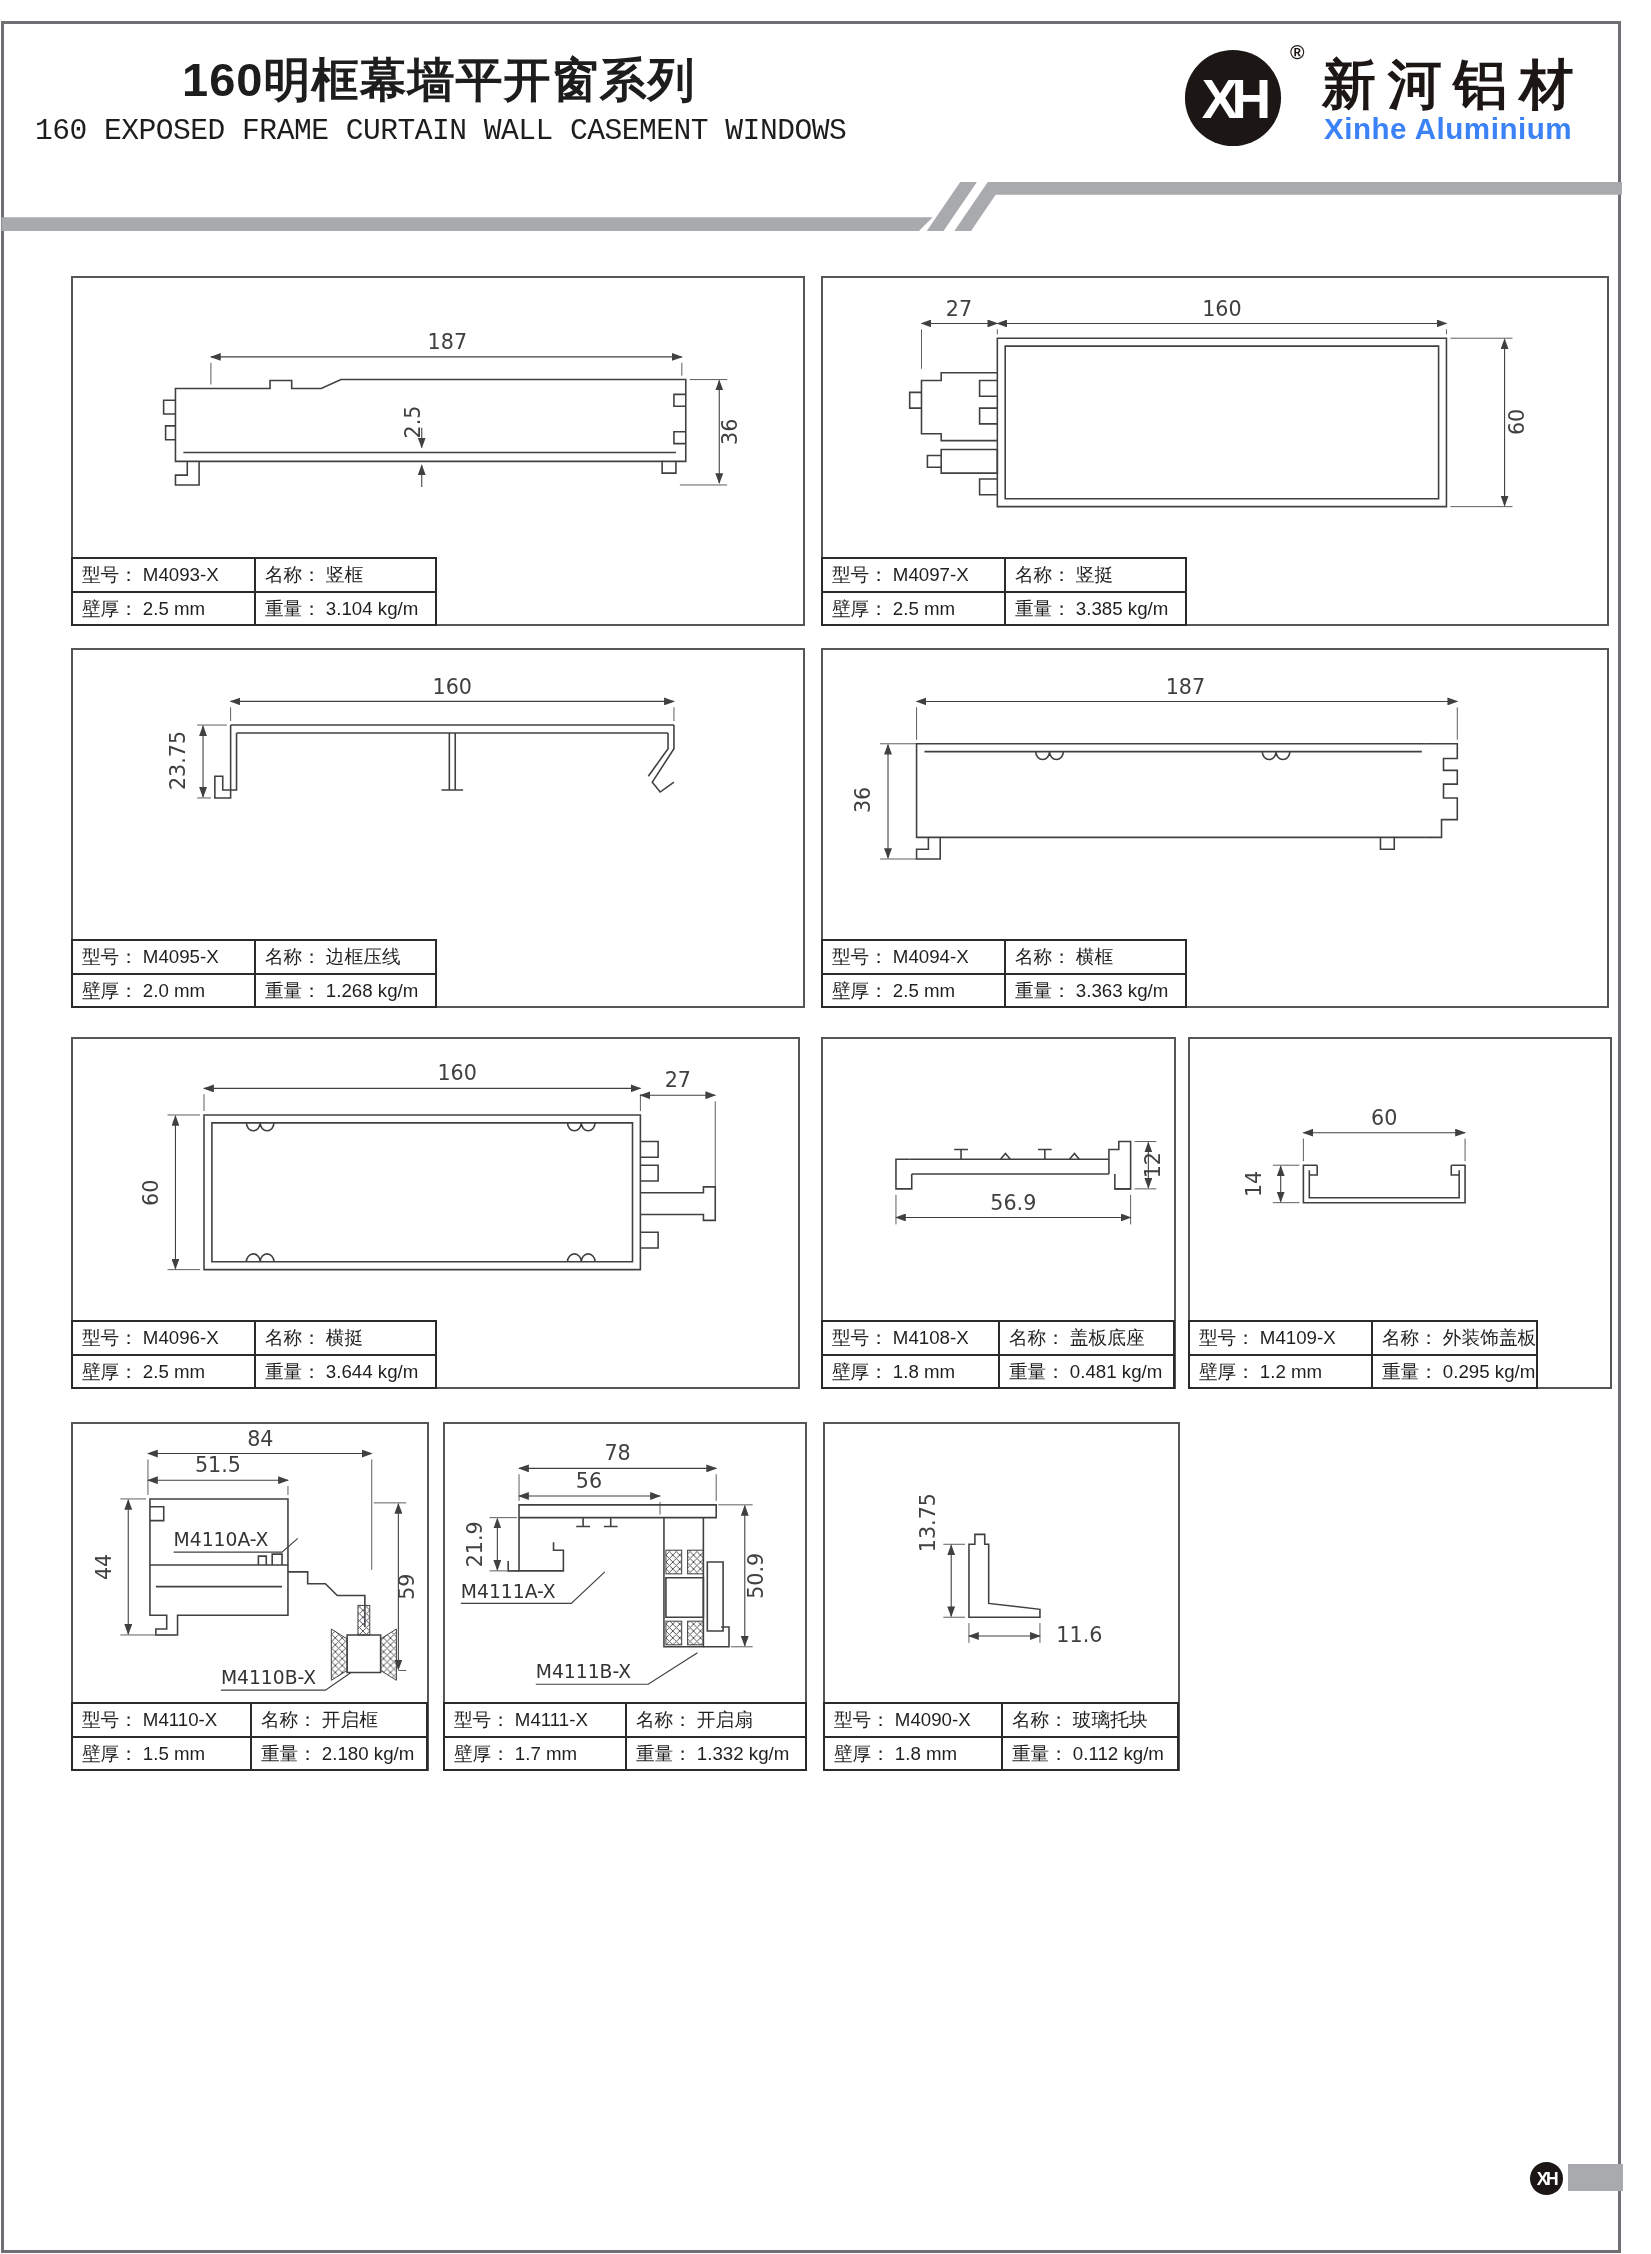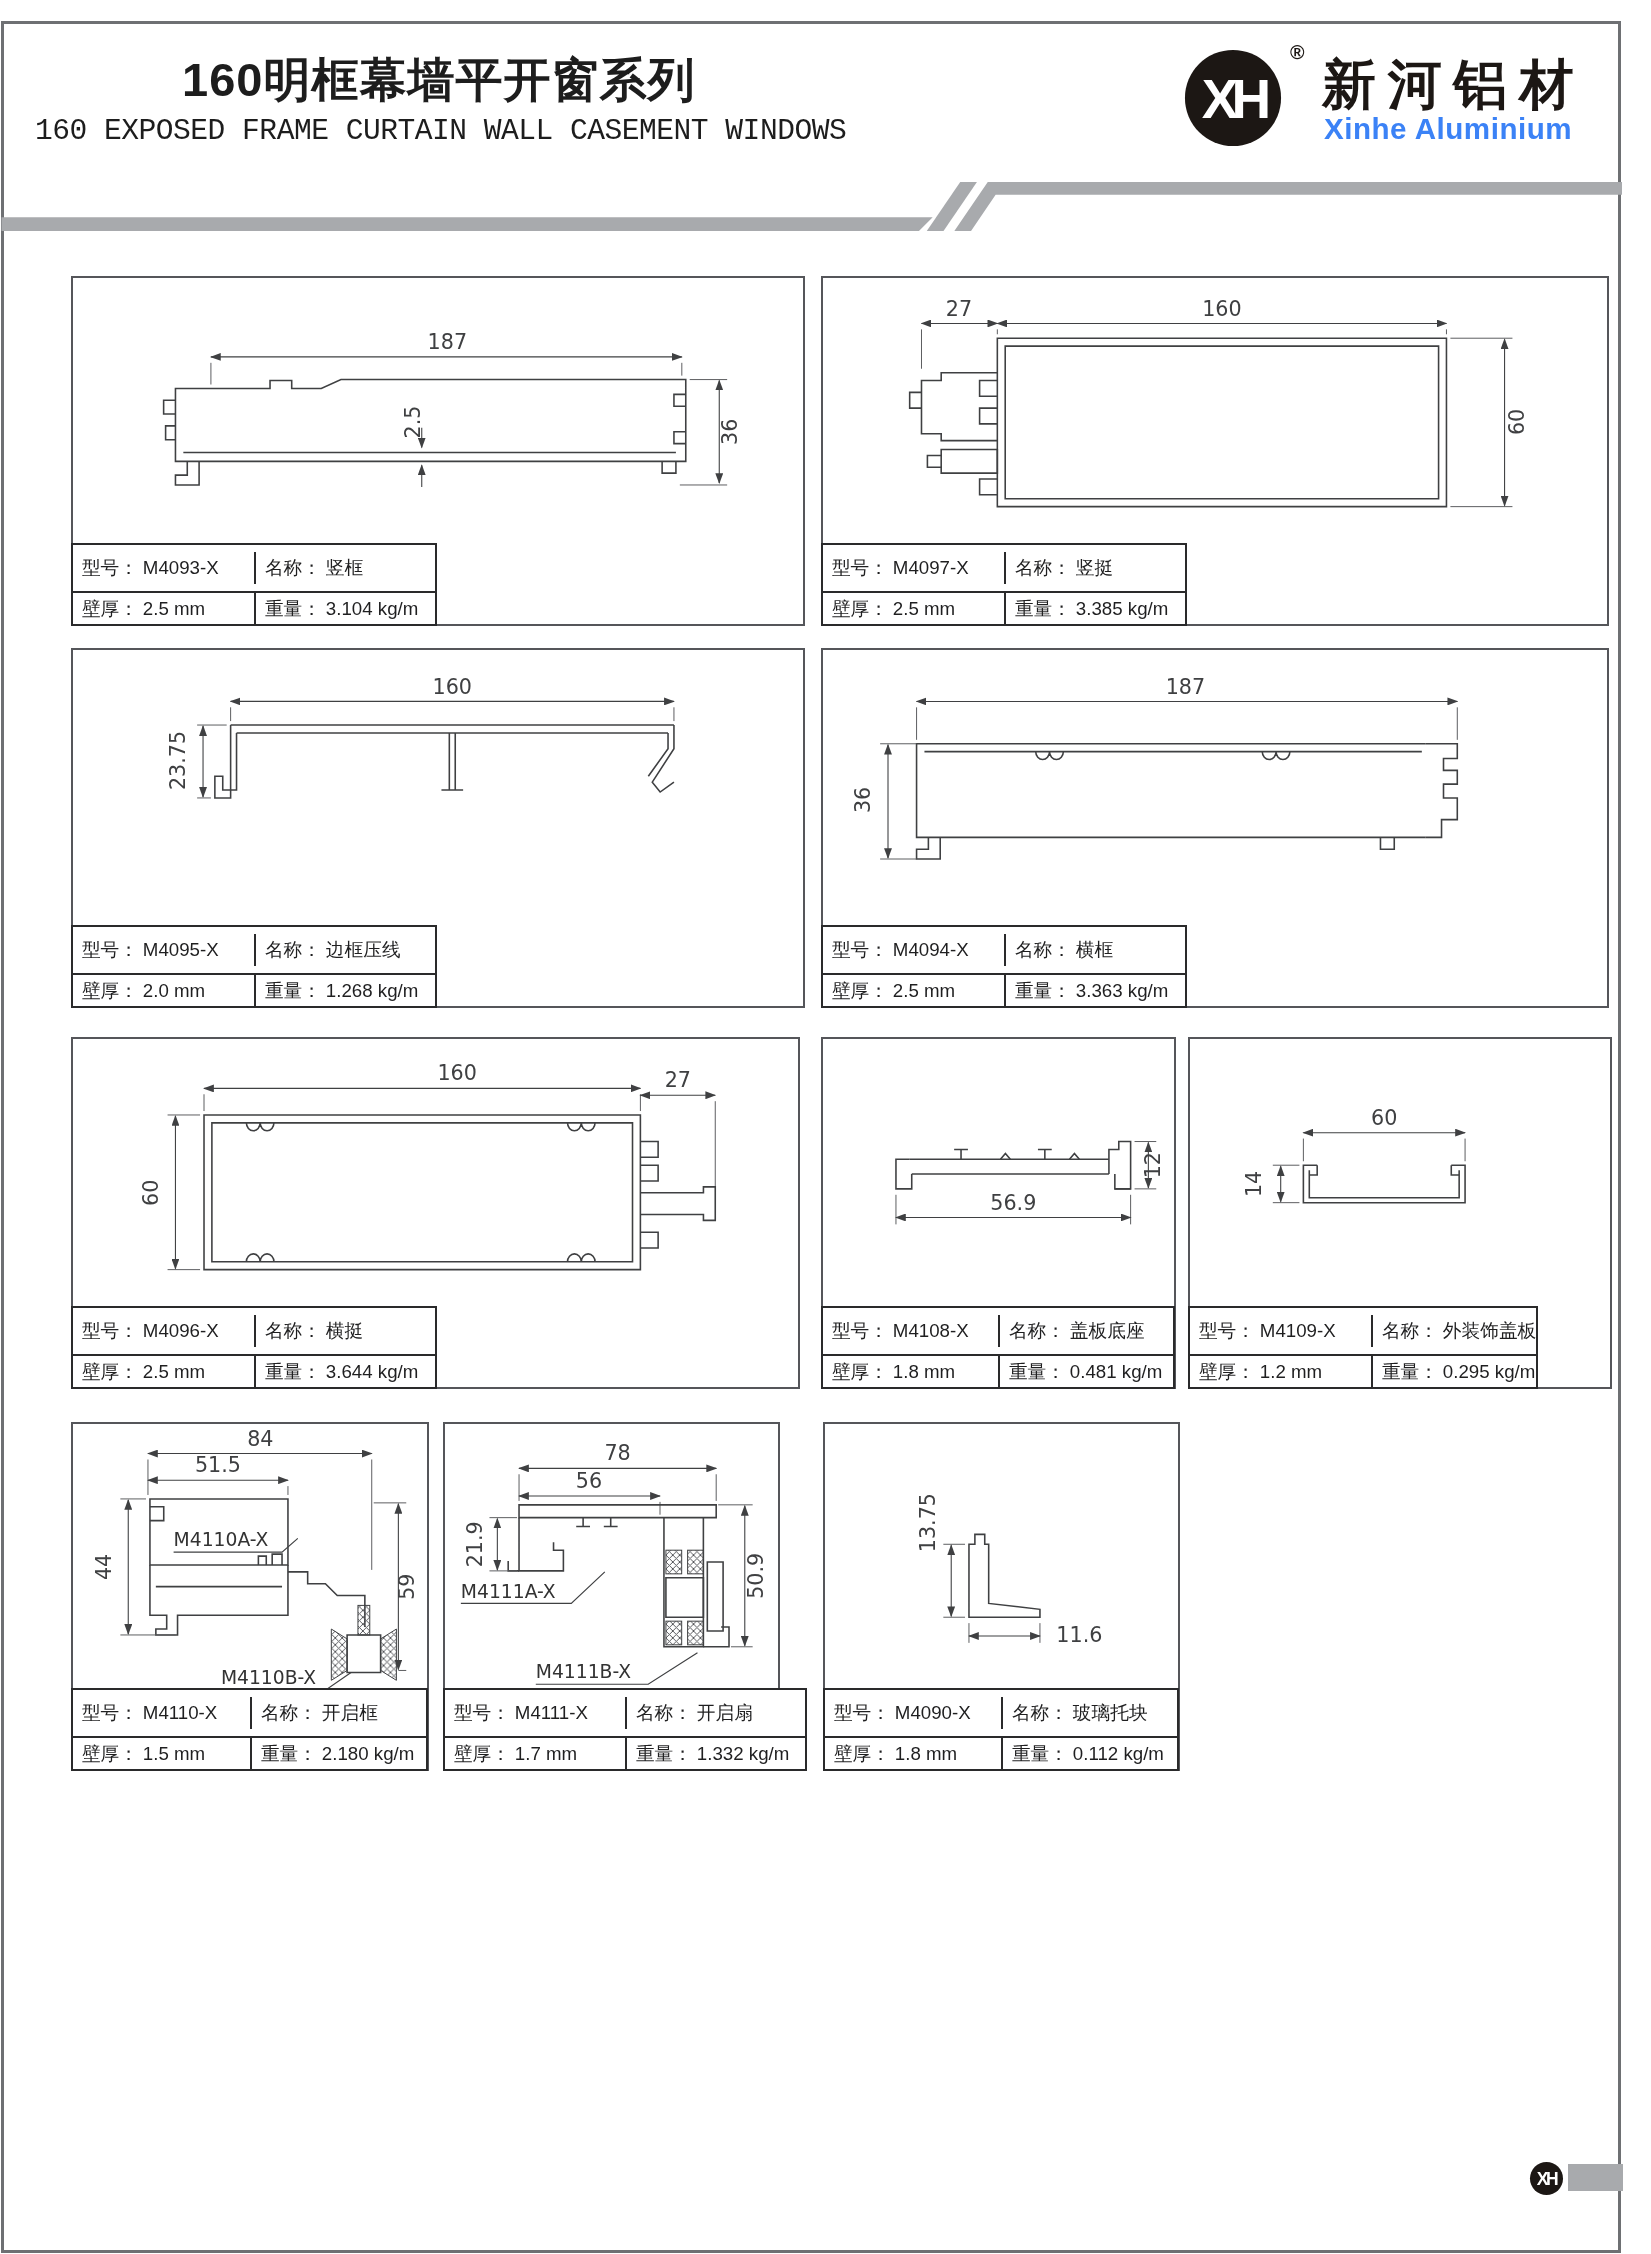--- a/index.html
+++ b/index.html
@@ -16,21 +16,21 @@
   .title-en{left:35px;top:114px;font-size:29.6px;font-weight:400;letter-spacing:-0.5px;white-space:nowrap;font-family:Liberation Mono, monospace;}
   .logo{left:1182px;top:41px;width:443px;height:118px;}
   .logo-reg{left:108px;top:0px;font-size:19.7px;font-weight:700;color:#1c1714;}
   .logo-cn{left:140px;top:7.9px;font-size:54px;font-weight:700;letter-spacing:11.8px;color:#1c1714;white-space:nowrap;}
   .logo-en{left:142px;top:71px;font-size:29.6px;font-weight:700;letter-spacing:0.5px;color:#3b82f6;white-space:nowrap;}
   
   .panel{position:absolute;border:2px solid #55565a;box-sizing:border-box;background:#fff;}
   .draw{position:absolute;left:0;top:0;}
   .ptable{position:absolute;left:-2px;bottom:-2px;display:grid;border:2px solid #2a2a2b;background:#fff;}
   .cell{height:31.5px;line-height:31.5px;padding-left:8.9px;font-size:18.7px;color:#1f1f20;
-        border-left:2px solid #2a2a2b;border-top:2px solid #2a2a2b;white-space:nowrap;overflow:hidden;margin-top:7px;}
+        border-left:2px solid #2a2a2b;border-top:2px solid #2a2a2b;white-space:nowrap;overflow:hidden;}
   .cell:nth-child(2n+1){border-left:none;}
   .cell:nth-child(-n+2){border-top:none;}
   .cell .val{margin-left:4.9px;}
   
   .pf{stroke:#3f4042;stroke-width:1.6;fill:none;stroke-linejoin:miter;}
   .xl{stroke:#5a5b5e;stroke-width:1;fill:none;}
   .dl{stroke:#3f4042;stroke-width:1.1;fill:none;marker-start:url(#arw);marker-end:url(#arw);}
   .dl2{stroke:#3f4042;stroke-width:1.1;fill:none;marker-end:url(#arw);}
   text.dt{font-family:"DejaVu Sans",sans-serif;font-size:21px;fill:#3f4042;text-anchor:middle;}
   text.pl{font-family:"DejaVu Sans",sans-serif;font-size:19px;fill:#333;text-anchor:start;}
@@ -285,21 +285,21 @@
     <text class="dt" transform="rotate(-90 346 165)" x="346" y="165">59</text>
   </svg>
   <div class="ptable" style="grid-template-columns:177px 176px">
     <div class="cell"><span>型号：</span><span class="val">M4110-X</span></div>
     <div class="cell"><span>名称：</span><span class="val">开启框</span></div>
     <div class="cell"><span>壁厚：</span><span class="val">1.5 mm</span></div>
     <div class="cell"><span>重量：</span><span class="val">2.180 kg/m</span></div>
   </div>
 </div>
 
-<div class="panel" style="left:443px;top:1422px;width:337px;height:349px">
+<div class="panel" style="left:443px;top:1422px;width:364px;height:349px">
   <svg class="draw" width="361" height="278" viewBox="0 0 366 282">
     <path class="xl" d="M75,51 V78 M275,51 V78 M218,79 V92"></path>
     <path class="dl" d="M75,45 H275"></path>
     <text class="dt" x="175" y="37">78</text>
     <path class="dl" d="M75,73 H218"></path>
     <text class="dt" x="146" y="65">56</text>
     <g class="pf">
       <path d="M75,82 H275 V95 H75 Z"></path>
       <path d="M75,95 V149 H120 V128 H110 V120"></path>
       <path d="M75,149 H64 V139"></path>

